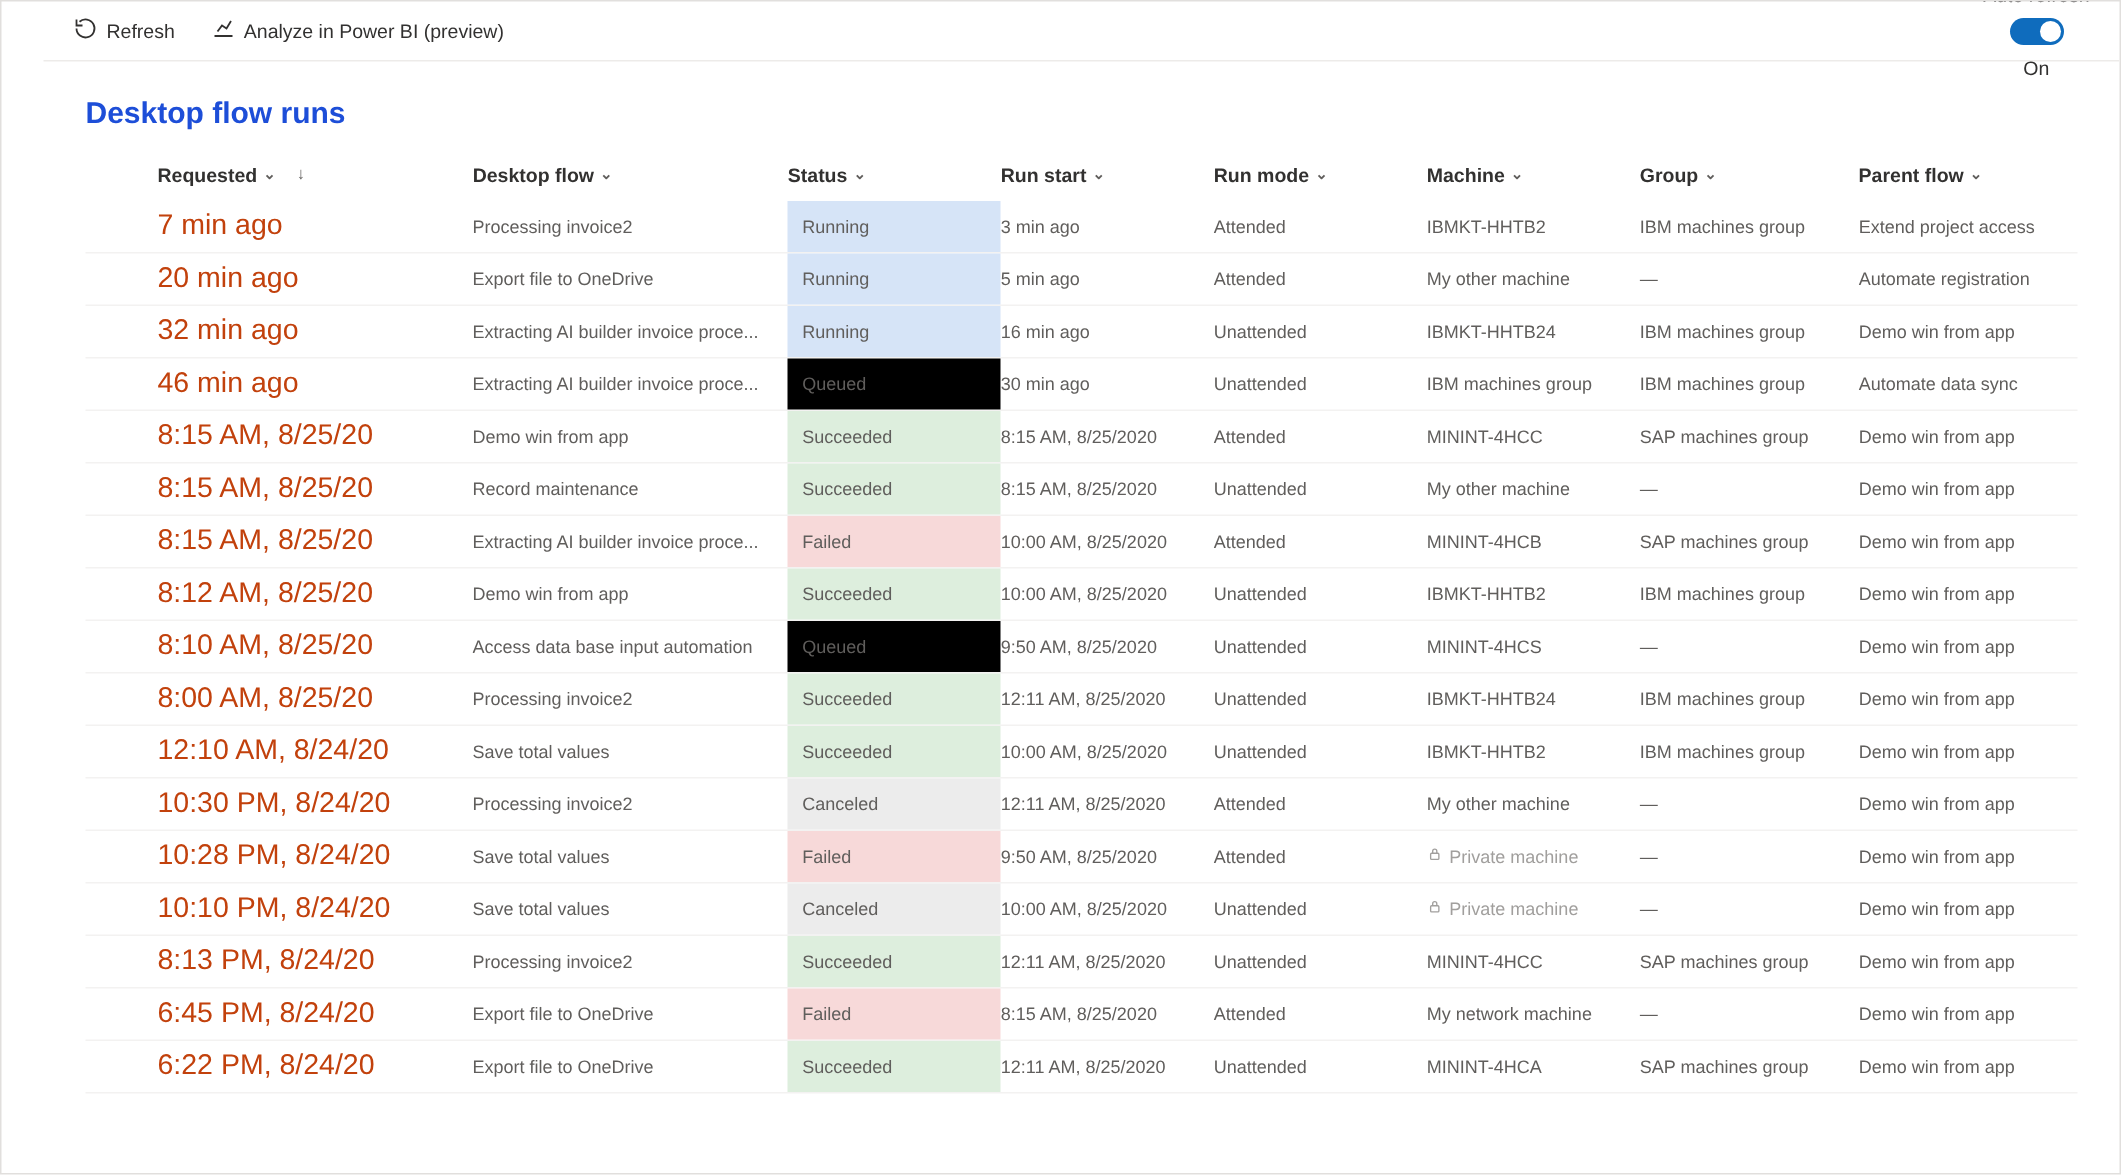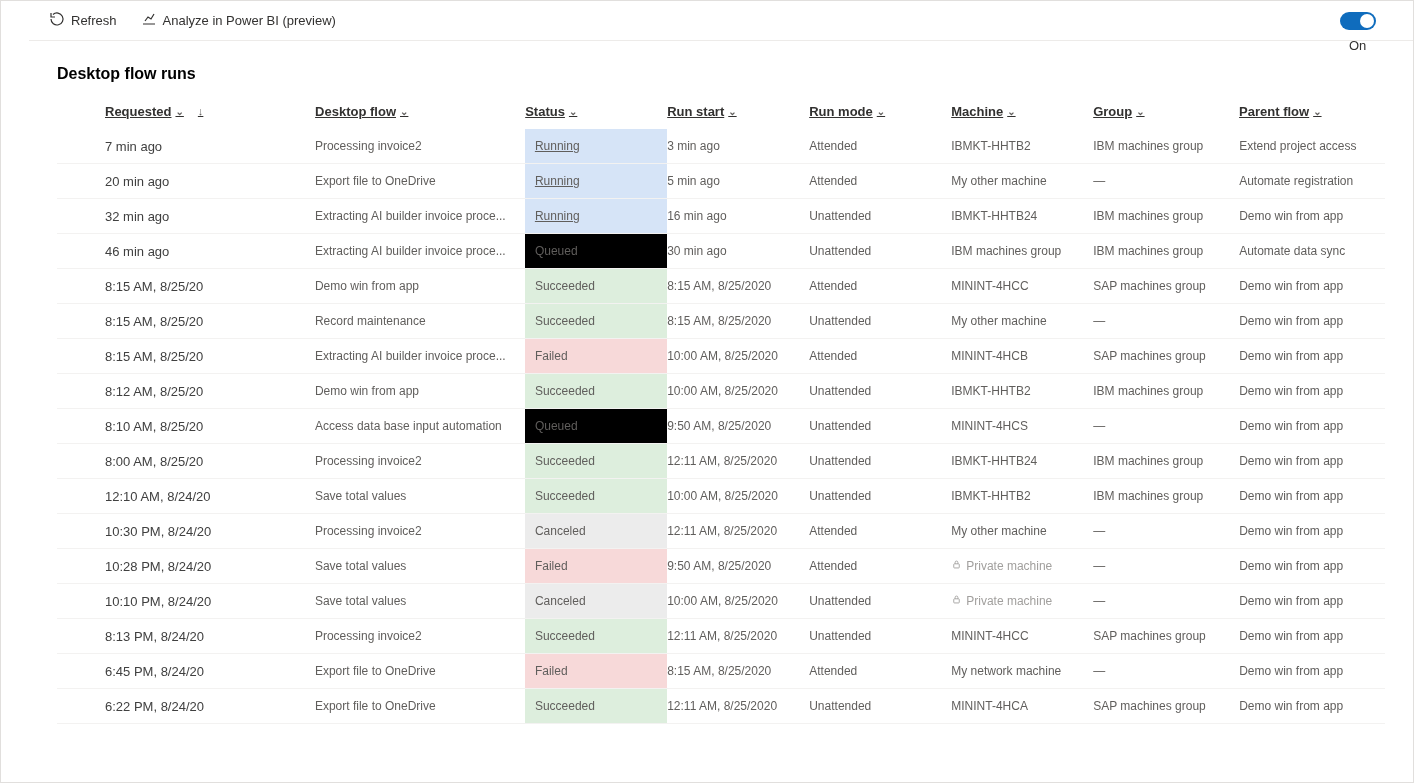--- a/index.html
+++ b/index.html
@@ -54,24 +54,24 @@
     position: absolute;
     right: 2px; top: 2px;
     width: 14px; height: 14px;
     background: #fff;
     border-radius: 50%;
   }
   .content {
     padding: 20px 28px 0 28px;
   }
   .page-title {
-    font-size: 16px;
+    font-size: 20px;
     font-weight: 600;
     margin: 4px 0 10px 0;
-    color: #000000;
+    color: #1d4ed8;
   }
   .subtitle {
     font-size: 13px;
     color: #323130;
     margin-bottom: 24px;
   }
   .subtitle a { color: #0f6cbd; text-decoration: underline; }
   .table {
     width: 100%;
   }
@@ -82,21 +82,20 @@
     padding-left: 48px;
     font-size: 13px;
     font-weight: 600;
     color: #323130;
   }
   .th {
     display: flex;
     align-items: center;
     gap: 4px;
     cursor: pointer;
-    text-decoration: underline;
   }
   .th .chev { font-size: 10px; color: #605e5c; }
   .sort-arrow { font-size: 11px; color: #605e5c; margin-left: 10px; }
   .col-req { width: 216px; }
   .col-flow { width: 216px; }
   .col-status { width: 146px; }
   .col-start { width: 146px; }
   .col-mode { width: 146px; }
   .col-machine { width: 146px; }
   .col-group { width: 150px; }
@@ -110,30 +109,30 @@
     font-size: 12px;
     color: #323130;
   }
   .cell {
     overflow: hidden;
     text-overflow: ellipsis;
     white-space: nowrap;
     padding-right: 12px;
   }
   .cell.small { color: #605e5c; font-size: 12px; }
-  .cell.col-req { color: #404040; font-size: 13px; }
+  .cell.col-req { color: #c2410c; font-size: 19px; }
   .status-cell {
     height: 100%;
     display: flex;
     align-items: center;
     padding-left: 10px;
     font-size: 12px;
     color: #605e5c;
   }
-  .status-Running  { background: #d6e4f7; text-decoration: underline; }
+  .status-Running  { background: #d6e4f7; }
   .status-Queued   { background: #000000; }
   .status-Succeeded{ background: #ddeedd; }
   .status-Failed   { background: #f7d9d9; }
   .status-Canceled { background: #ececec; }
   .private {
     display: inline-flex;
     align-items: flex-start;
     gap: 4px;
     color: #a19f9d;
   }

